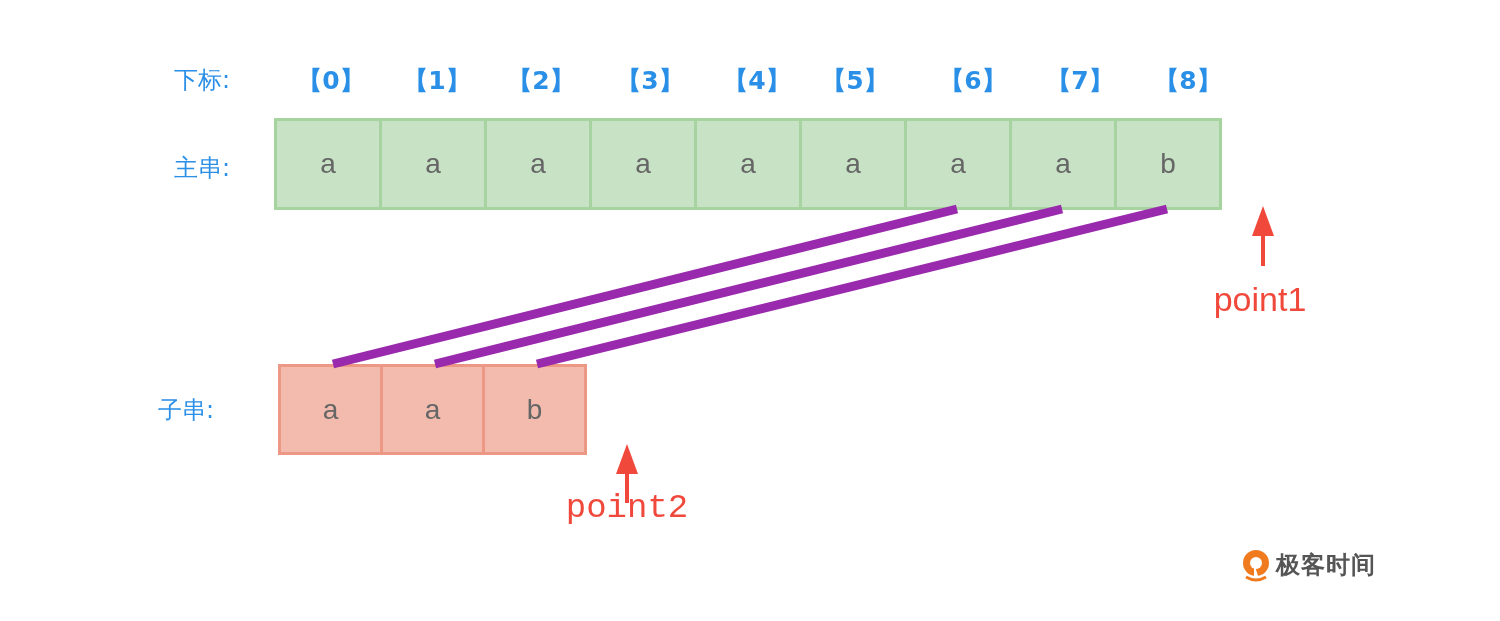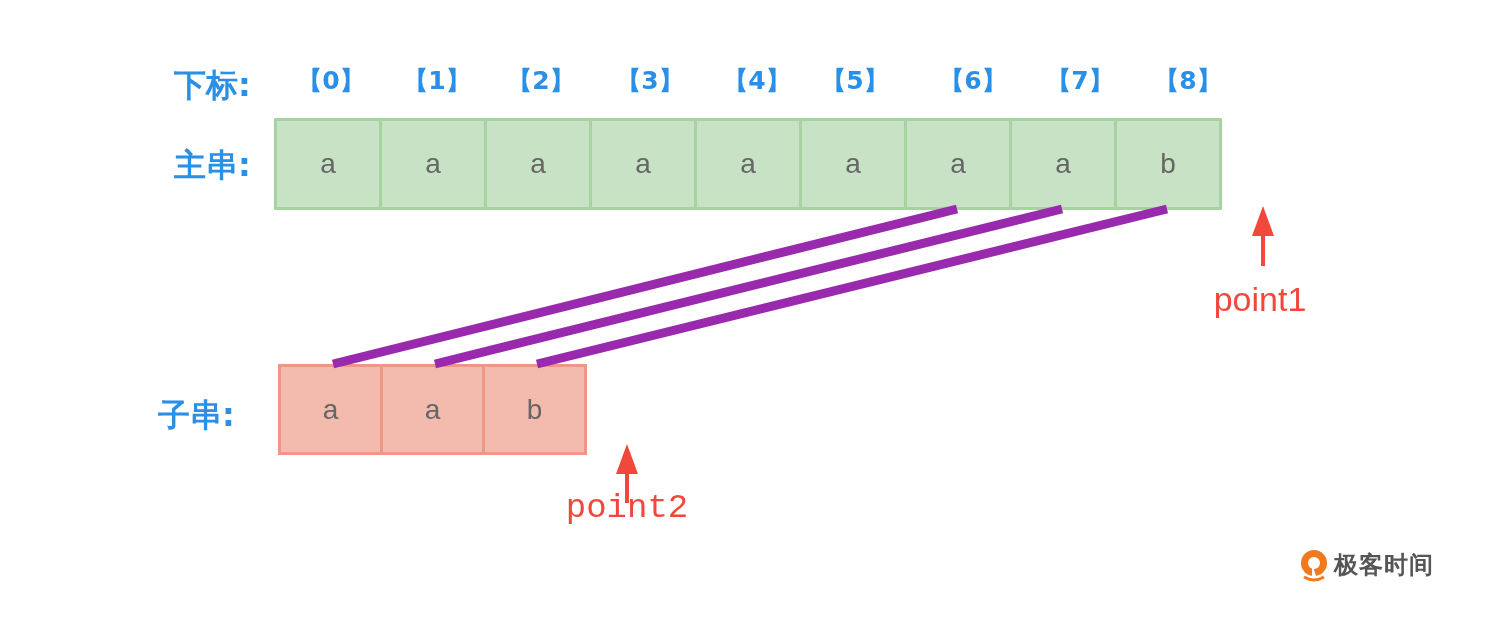--- a/index.html
+++ b/index.html
@@ -1,36 +1,36 @@
 <!DOCTYPE html>
 <html><head>
 <meta charset="utf-8">
 <style>
   html, body { margin: 0; padding: 0; background: #ffffff; }
   body { width: 1500px; height: 621px; position: relative; overflow: hidden;
          font-family: "DejaVu Sans", "Liberation Sans", sans-serif; }
-  .label { position: absolute; color: #2a8fe6; font-size: 32px; font-weight: bold; }
+  .label { position: absolute; color: #2a8fe6; font-size: 24px; font-weight: normal; }
   .idx { position: absolute; color: #2a8fe6; font-size: 25px; font-weight: bold; transform: translateX(-50%); white-space: nowrap; }
   .row { position: absolute; display: flex; }
   .main-row { left: 274px; top: 118px; border: 3px solid #a7d3a0; background: #a7d3a0; gap: 3px; }
   .main-cell { width: 102px; height: 86px; background: #c8e2c5; display: flex; align-items: center; justify-content: center;
                color: #666; font-size: 28px; font-family: "Liberation Sans", sans-serif; }
   .sub-row { left: 278px; top: 364px; border: 3px solid #ec9885; background: #ec9885; gap: 3px; }
   .sub-cell { width: 99px; height: 85px; background: #f2bbae; display: flex; align-items: center; justify-content: center;
               color: #666; font-size: 28px; font-family: "Liberation Sans", sans-serif; }
   svg.overlay { position: absolute; left: 0; top: 0; }
   .ptr-label { position: absolute; color: #f0493c; font-size: 34px; font-family: "Liberation Sans", sans-serif; transform: translateX(-50%); }
-  .logo { position: absolute; left: 1298px; top: 548px; display: flex; align-items: center; gap: 4px; }
+  .logo { position: absolute; left: 1240px; top: 548px; display: flex; align-items: center; gap: 4px; }
   .logo-text { color: #555; font-size: 24px; font-weight: bold; letter-spacing: 1px; }
 </style>
 </head>
 <body>
 
 <div class="label" style="left:174px; top:64px;">下标:</div>
-<div class="label" style="left:174px; top:144px;">主串:</div>
+<div class="label" style="left:174px; top:152px;">主串:</div>
 <div class="label" style="left:158px; top:394px;">子串:</div>
 
 <div id="indices">
     <div class="idx" style="left: 331px; top: 64px;">【0】</div>
     <div class="idx" style="left: 437px; top: 64px;">【1】</div>
     <div class="idx" style="left: 541px; top: 64px;">【2】</div>
     <div class="idx" style="left: 650px; top: 64px;">【3】</div>
     <div class="idx" style="left: 757px; top: 64px;">【4】</div>
     <div class="idx" style="left: 855px; top: 64px;">【5】</div>
     <div class="idx" style="left: 973px; top: 64px;">【6】</div>

